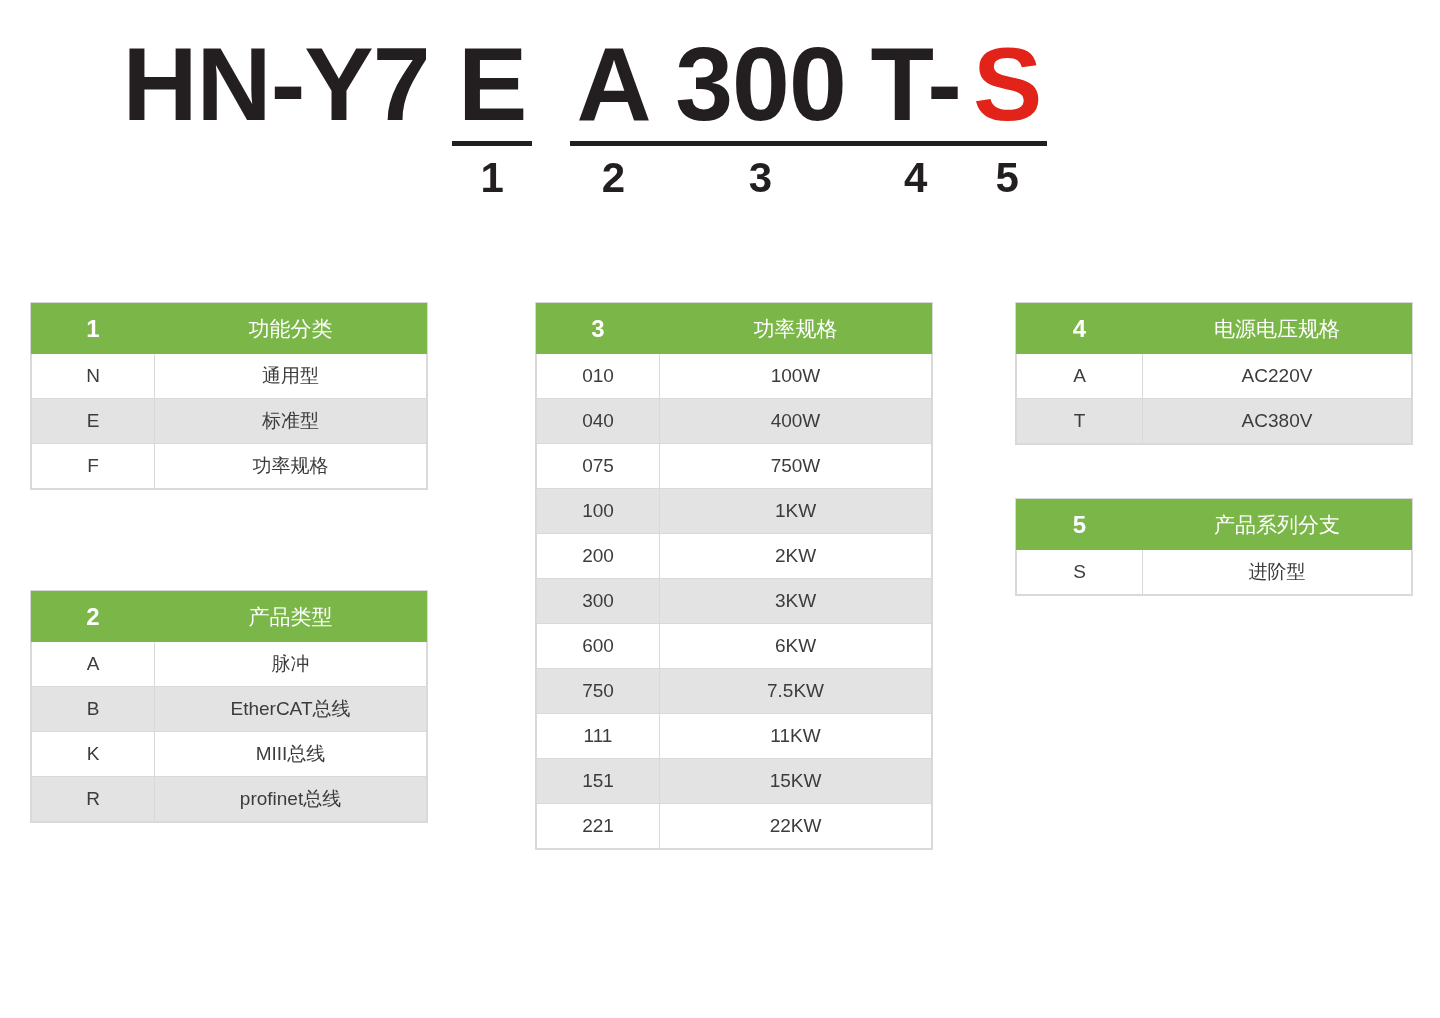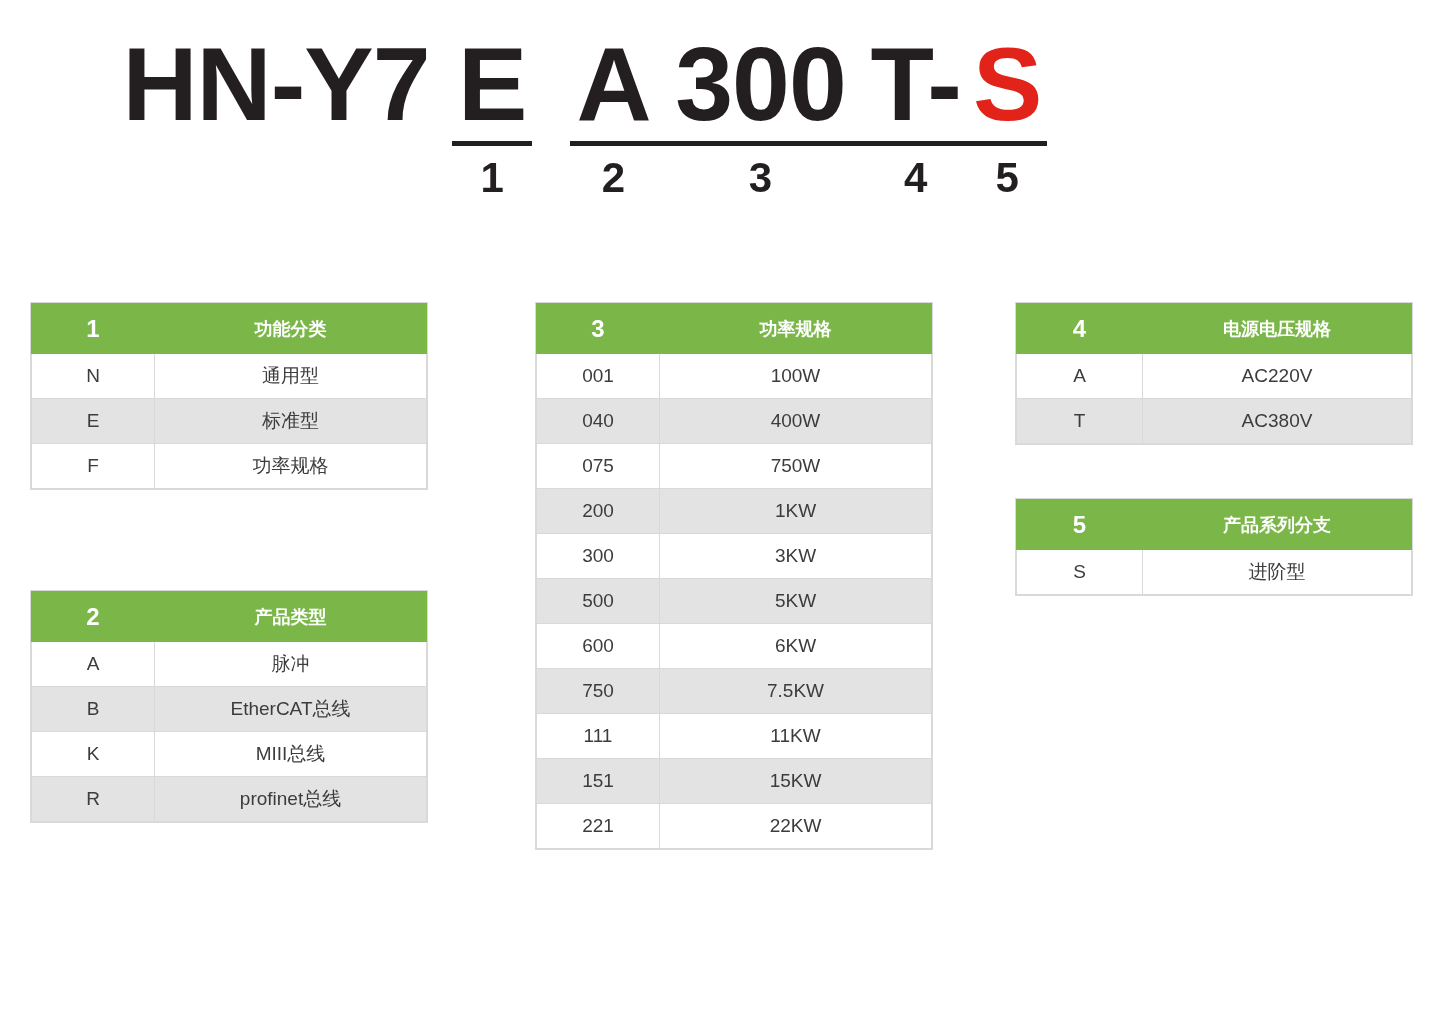--- a/index.html
+++ b/index.html
@@ -81,22 +81,22 @@
     font-size: 19px;
     font-weight: normal;
     text-align: center;
     height: 45px;
     padding: 0 4px;
     color: #3c3c3c;
   }
   .tbl thead th {
     background: #7ab648;
     color: #ffffff;
-    font-size: 18px;
-    font-weight: bold;
+    font-size: 21px;
+    font-weight: normal;
     height: 50px;
     border: 1px solid #7ab648;
   }
   .tbl thead th.num {
     font-size: 24px;
     font-weight: bold;
     text-align: center;
   }
   .tbl tbody tr:nth-child(even) td {
     background: #e3e3e3;
@@ -212,44 +212,44 @@
   <div class="tbl" id="tbl-power">
       <table>
         <thead>
           <tr>
             <th class="num code-col">3</th>
             <th>功率规格</th>
           </tr>
         </thead>
         <tbody>
           <tr>
-            <td class="code-col">001</td>
+            <td class="code-col">010</td>
             <td>100W</td>
           </tr>
           <tr>
             <td class="code-col">040</td>
             <td>400W</td>
           </tr>
           <tr>
             <td class="code-col">075</td>
             <td>750W</td>
           </tr>
           <tr>
+            <td class="code-col">100</td>
+            <td>1KW</td>
+          </tr>
+          <tr>
             <td class="code-col">200</td>
-            <td>1KW</td>
+            <td>2KW</td>
           </tr>
           <tr>
             <td class="code-col">300</td>
             <td>3KW</td>
           </tr>
           <tr>
-            <td class="code-col">500</td>
-            <td>5KW</td>
-          </tr>
-          <tr>
             <td class="code-col">600</td>
             <td>6KW</td>
           </tr>
           <tr>
             <td class="code-col">750</td>
             <td>7.5KW</td>
           </tr>
           <tr>
             <td class="code-col">111</td>
             <td>11KW</td>

